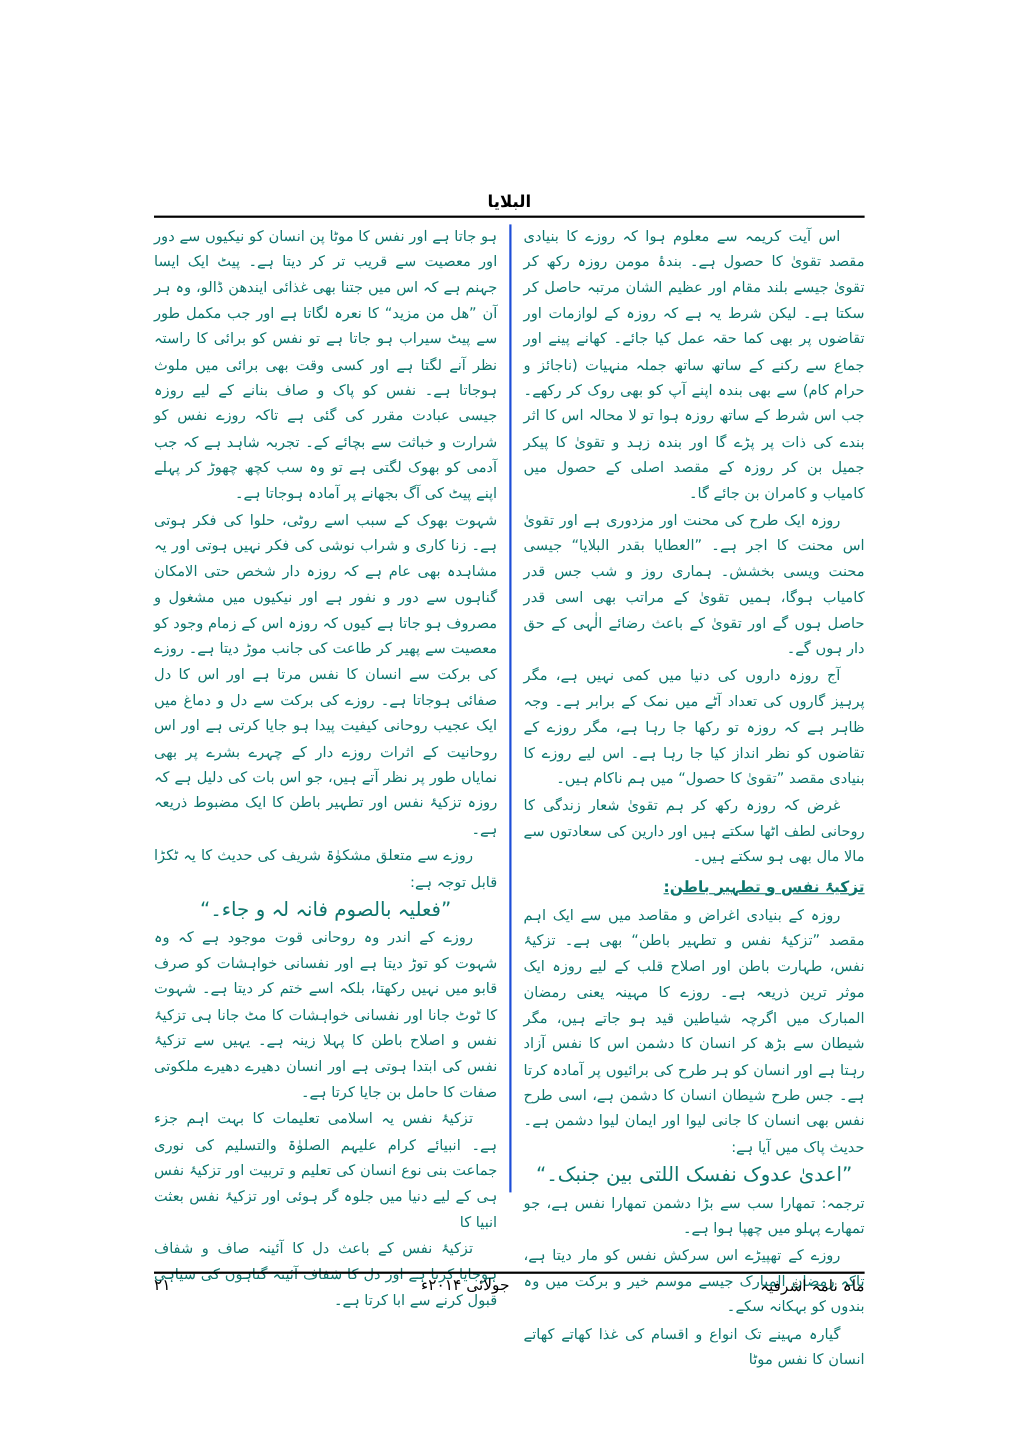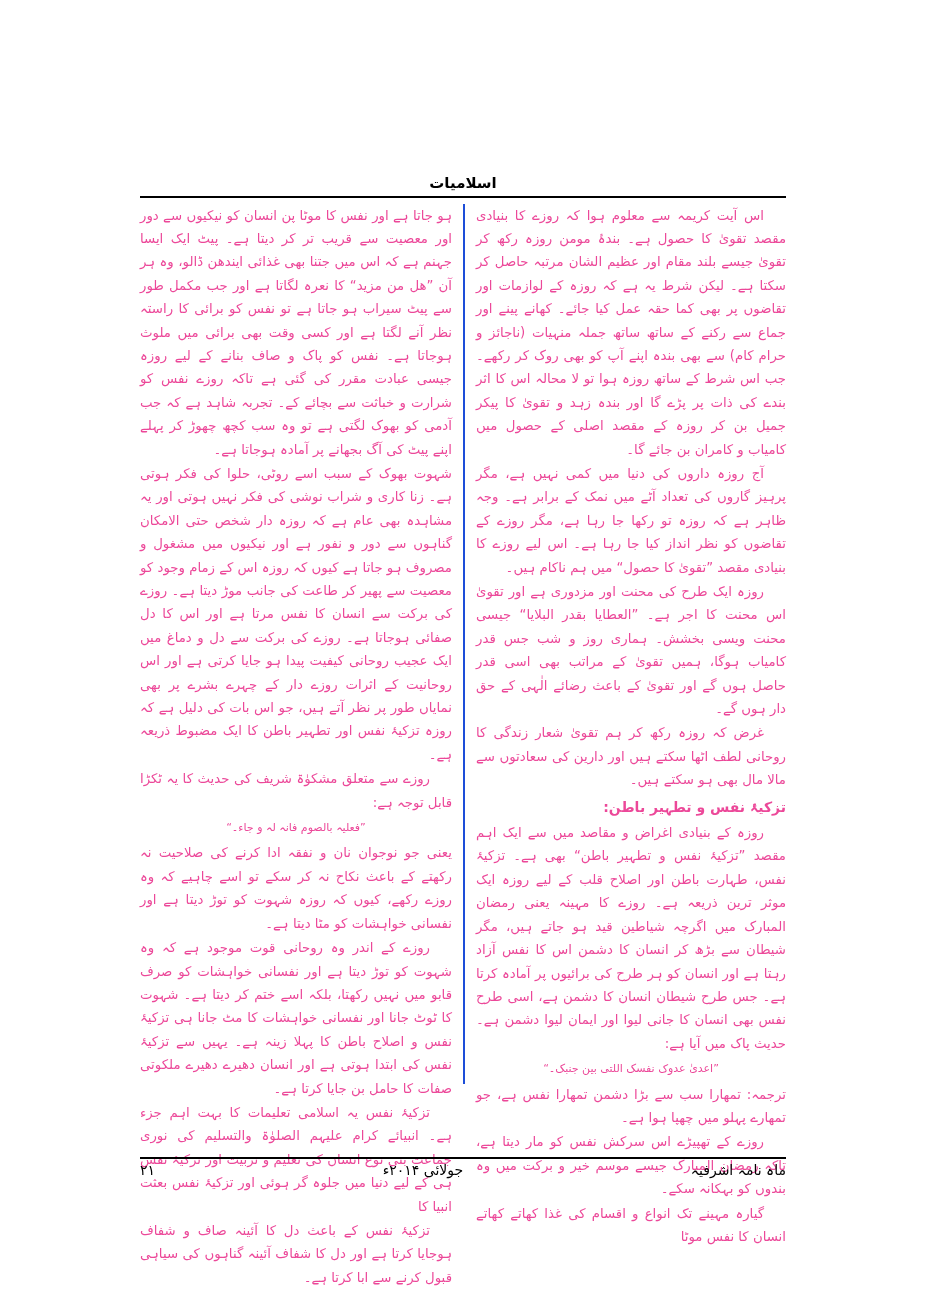--- a/index.html
+++ b/index.html
@@ -58,38 +58,39 @@
     padding-left: 11px;
     border-left: 2px solid #1d4ed8;
   }
   .col-left {
     padding-right: 11px;
   }
   .col p {
     margin: 0 0 1px 0;
     font-size: 13.3px;
     line-height: 23.4px;
-    color: #ec4899;
+    color: #0f766e;
     text-indent: 0;
   }
   .col p.indent {
     text-indent: 22px;
   }
   .col p.heading {
     font-weight: bold;
     text-align: right;
     text-align-last: right;
     margin-top: 4px;
     margin-bottom: 2px;
     font-size: 14px;
+    text-decoration: underline;
   }
   .col p.hadith {
     text-align: center;
     text-align-last: center;
-    font-size: 11px;
+    font-size: 18px;
     margin: 2px 0 2px 0;
   }
   
   .footer {
     position: absolute;
     left: 140px;
     right: 140px;
     bottom: 132px;
     border-top: 2px solid #000;
     padding-top: 3px;
@@ -112,44 +113,43 @@
   }
 </style>
 </head>
 <body>
 
 <div class="page">
 
   <div class="sheet">
 
     <div class="header">
-      <div class="header-title">اسلامیات</div>
+      <div class="header-title">البلایا</div>
     </div>
 
     <div class="columns">
 
       <div class="col col-right">
         <p class="indent">اس آیت کریمہ سے معلوم ہوا کہ روزے کا بنیادی مقصد تقویٰ کا حصول ہے۔ بندۂ مومن روزہ رکھ کر تقویٰ جیسے بلند مقام اور عظیم الشان مرتبہ حاصل کر سکتا ہے۔ لیکن شرط یہ ہے کہ روزہ کے لوازمات اور تقاضوں پر بھی کما حقہ عمل کیا جائے۔ کھانے پینے اور جماع سے رکنے کے ساتھ ساتھ جملہ منہیات (ناجائز و حرام کام) سے بھی بندہ اپنے آپ کو بھی روک کر رکھے۔ جب اس شرط کے ساتھ روزہ ہوا تو لا محالہ اس کا اثر بندے کی ذات پر پڑے گا اور بندہ زہد و تقویٰ کا پیکر جمیل بن کر روزہ کے مقصد اصلی کے حصول میں کامیاب و کامران بن جائے گا۔</p>
+        <p class="indent">روزہ ایک طرح کی محنت اور مزدوری ہے اور تقویٰ اس محنت کا اجر ہے۔ ”العطایا بقدر البلایا“ جیسی محنت ویسی بخشش۔ ہماری روز و شب جس قدر کامیاب ہوگا، ہمیں تقویٰ کے مراتب بھی اسی قدر حاصل ہوں گے اور تقویٰ کے باعث رضائے الٰہی کے حق دار ہوں گے۔</p>
         <p class="indent">آج روزہ داروں کی دنیا میں کمی نہیں ہے، مگر پرہیز گاروں کی تعداد آٹے میں نمک کے برابر ہے۔ وجہ ظاہر ہے کہ روزہ تو رکھا جا رہا ہے، مگر روزے کے تقاضوں کو نظر انداز کیا جا رہا ہے۔ اس لیے روزے کا بنیادی مقصد ”تقویٰ کا حصول“ میں ہم ناکام ہیں۔</p>
-        <p class="indent">روزہ ایک طرح کی محنت اور مزدوری ہے اور تقویٰ اس محنت کا اجر ہے۔ ”العطایا بقدر البلایا“ جیسی محنت ویسی بخشش۔ ہماری روز و شب جس قدر کامیاب ہوگا، ہمیں تقویٰ کے مراتب بھی اسی قدر حاصل ہوں گے اور تقویٰ کے باعث رضائے الٰہی کے حق دار ہوں گے۔</p>
         <p class="indent">غرض کہ روزہ رکھ کر ہم تقویٰ شعار زندگی کا روحانی لطف اٹھا سکتے ہیں اور دارین کی سعادتوں سے مالا مال بھی ہو سکتے ہیں۔</p>
         <p class="heading">تزکیۂ نفس و تطہیر باطن:</p>
         <p class="indent">روزہ کے بنیادی اغراض و مقاصد میں سے ایک اہم مقصد ”تزکیۂ نفس و تطہیر باطن“ بھی ہے۔ تزکیۂ نفس، طہارت باطن اور اصلاح قلب کے لیے روزہ ایک موثر ترین ذریعہ ہے۔ روزے کا مہینہ یعنی رمضان المبارک میں اگرچہ شیاطین قید ہو جاتے ہیں، مگر شیطان سے بڑھ کر انسان کا دشمن اس کا نفس آزاد رہتا ہے اور انسان کو ہر طرح کی برائیوں پر آمادہ کرتا ہے۔ جس طرح شیطان انسان کا دشمن ہے، اسی طرح نفس بھی انسان کا جانی لیوا اور ایمان لیوا دشمن ہے۔ حدیث پاک میں آیا ہے:</p>
         <p class="hadith">”اعدیٰ عدوک نفسک اللتی بین جنبک۔“</p>
         <p>ترجمہ: تمھارا سب سے بڑا دشمن تمھارا نفس ہے، جو تمھارے پہلو میں چھپا ہوا ہے۔</p>
         <p class="indent">روزے کے تھپیڑے اس سرکش نفس کو مار دیتا ہے، تاکہ رمضان المبارک جیسے موسم خیر و برکت میں وہ بندوں کو بہکانہ سکے۔</p>
         <p class="indent">گیارہ مہینے تک انواع و اقسام کی غذا کھاتے کھاتے انسان کا نفس موٹا</p>
       </div>
 
       <div class="col col-left">
         <p>ہو جاتا ہے اور نفس کا موٹا پن انسان کو نیکیوں سے دور اور معصیت سے قریب تر کر دیتا ہے۔ پیٹ ایک ایسا جہنم ہے کہ اس میں جتنا بھی غذائی ایندھن ڈالو، وہ ہر آن ”ھل من مزید“ کا نعرہ لگاتا ہے اور جب مکمل طور سے پیٹ سیراب ہو جاتا ہے تو نفس کو برائی کا راستہ نظر آنے لگتا ہے اور کسی وقت بھی برائی میں ملوث ہوجاتا ہے۔ نفس کو پاک و صاف بنانے کے لیے روزہ جیسی عبادت مقرر کی گئی ہے تاکہ روزے نفس کو شرارت و خباثت سے بچائے کے۔ تجربہ شاہد ہے کہ جب آدمی کو بھوک لگتی ہے تو وہ سب کچھ چھوڑ کر پہلے اپنے پیٹ کی آگ بجھانے پر آمادہ ہوجاتا ہے۔</p>
         <p>شہوت بھوک کے سبب اسے روٹی، حلوا کی فکر ہوتی ہے۔ زنا کاری و شراب نوشی کی فکر نہیں ہوتی اور یہ مشاہدہ بھی عام ہے کہ روزہ دار شخص حتی الامکان گناہوں سے دور و نفور ہے اور نیکیوں میں مشغول و مصروف ہو جاتا ہے کیوں کہ روزہ اس کے زمام وجود کو معصیت سے پھیر کر طاعت کی جانب موڑ دیتا ہے۔ روزے کی برکت سے انسان کا نفس مرتا ہے اور اس کا دل صفائی ہوجاتا ہے۔ روزے کی برکت سے دل و دماغ میں ایک عجیب روحانی کیفیت پیدا ہو جایا کرتی ہے اور اس روحانیت کے اثرات روزے دار کے چہرے بشرے پر بھی نمایاں طور پر نظر آتے ہیں، جو اس بات کی دلیل ہے کہ روزہ تزکیۂ نفس اور تطہیر باطن کا ایک مضبوط ذریعہ ہے۔</p>
         <p class="indent">روزے سے متعلق مشکوٰۃ شریف کی حدیث کا یہ ٹکڑا قابل توجہ ہے:</p>
         <p class="hadith">”فعلیہ بالصوم فانہ لہ و جاء۔“</p>
-        <p>یعنی جو نوجوان نان و نفقہ ادا کرنے کی صلاحیت نہ رکھتے کے باعث نکاح نہ کر سکے تو اسے چاہیے کہ وہ روزے رکھے، کیوں کہ روزہ شہوت کو توڑ دیتا ہے اور نفسانی خواہشات کو مٹا دیتا ہے۔</p>
         <p class="indent">روزے کے اندر وہ روحانی قوت موجود ہے کہ وہ شہوت کو توڑ دیتا ہے اور نفسانی خواہشات کو صرف قابو میں نہیں رکھتا، بلکہ اسے ختم کر دیتا ہے۔ شہوت کا ٹوٹ جانا اور نفسانی خواہشات کا مٹ جانا ہی تزکیۂ نفس و اصلاح باطن کا پہلا زینہ ہے۔ یہیں سے تزکیۂ نفس کی ابتدا ہوتی ہے اور انسان دھیرے دھیرے ملکوتی صفات کا حامل بن جایا کرتا ہے۔</p>
         <p class="indent">تزکیۂ نفس یہ اسلامی تعلیمات کا بہت اہم جزء ہے۔ انبیائے کرام علیہم الصلوٰۃ والتسلیم کی نوری جماعت بنی نوع انسان کی تعلیم و تربیت اور تزکیۂ نفس ہی کے لیے دنیا میں جلوہ گر ہوئی اور تزکیۂ نفس بعثت انبیا کا</p>
         <p class="indent">تزکیۂ نفس کے باعث دل کا آئینہ صاف و شفاف ہوجایا کرتا ہے اور دل کا شفاف آئینہ گناہوں کی سیاہی قبول کرنے سے ابا کرتا ہے۔</p>
       </div>
 
     </div>
   </div>
 
   <div class="footer">
     <div class="footer-item footer-page">۲۱</div>

